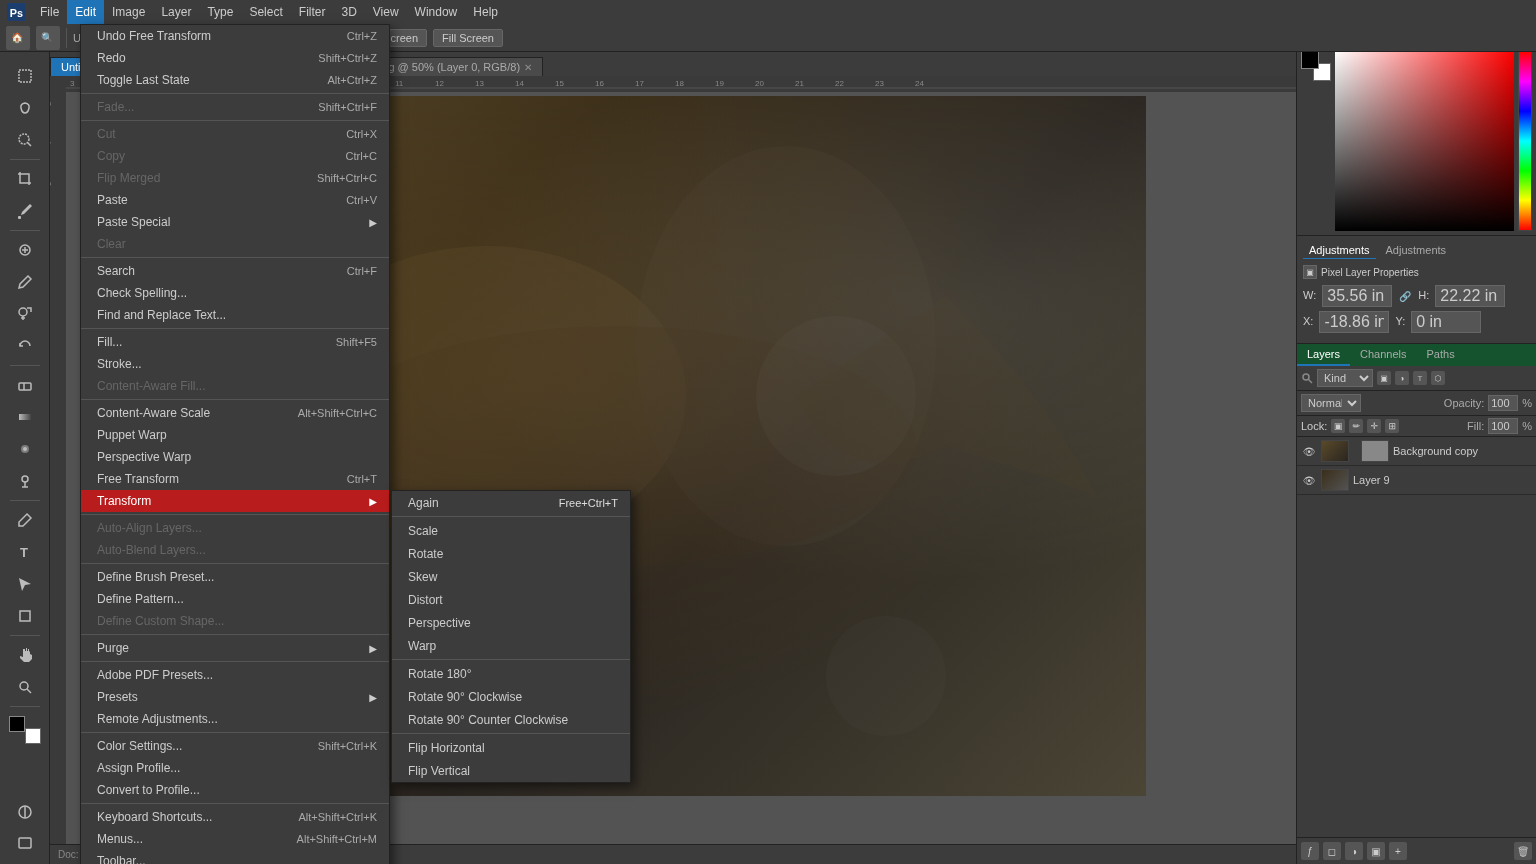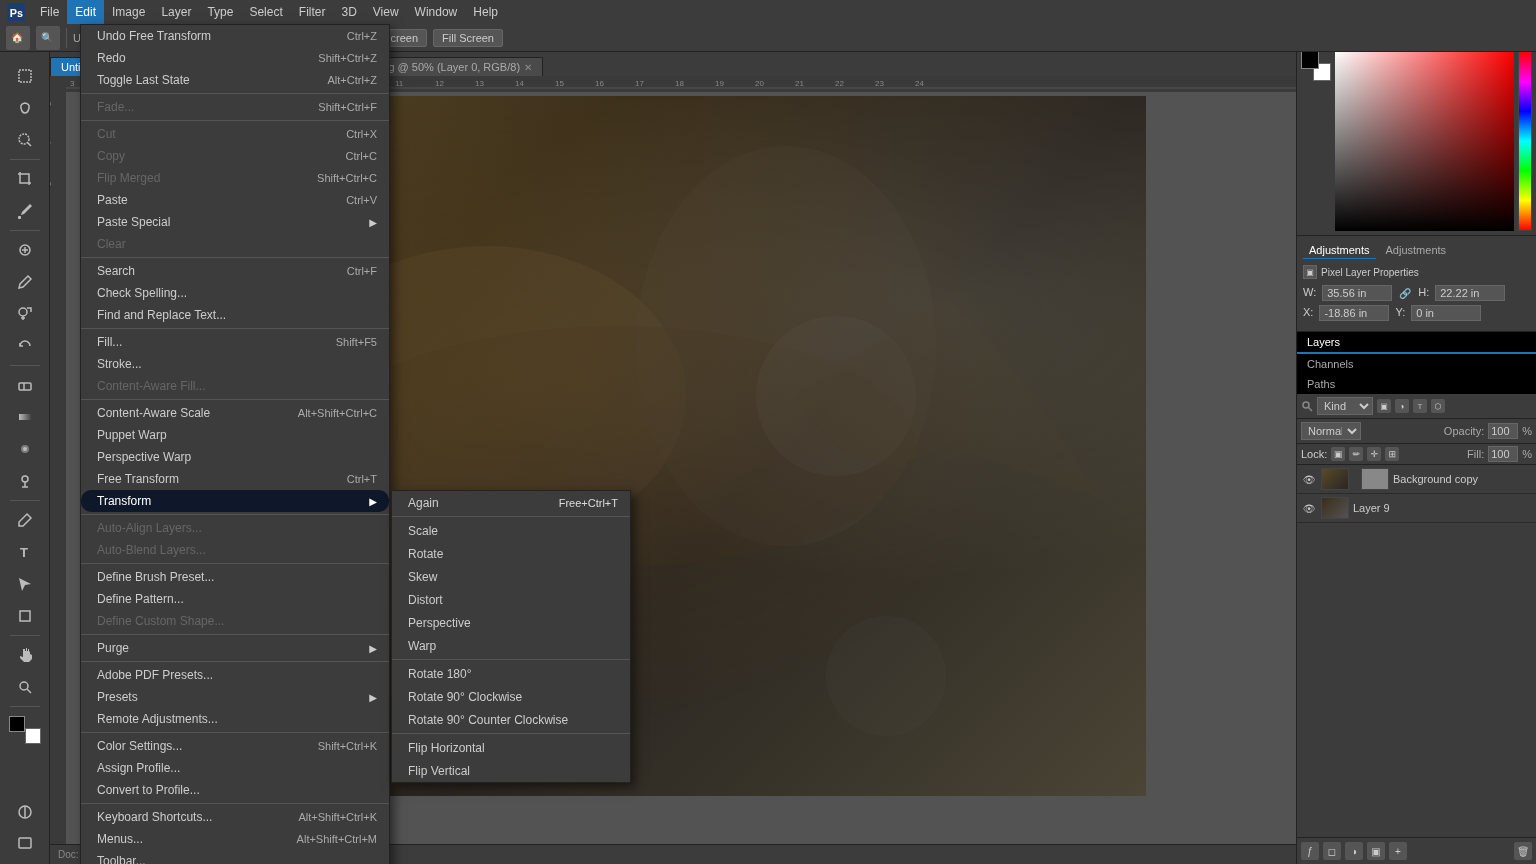--- a/index.html
+++ b/index.html
@@ -234,36 +234,35 @@
       display: flex;
       align-items: center;
       gap: 6px;
       margin-bottom: 4px;
       font-size: 11px;
     }
     .prop-field {
       background: #555;
       border: 1px solid #666;
       color: #ccc;
-      font-size: 11px;
+      font-size: 16px;
       padding: 1px 4px;
       width: 70px;
     }
 
     
     .layers-panel {
       flex: 1;
       border-top: 1px solid #222;
       display: flex;
       flex-direction: column;
     }
     .layers-panel-tabs {
       display: flex;
-      background: #000000;
-      flex-direction: column;
+      background: #14532d;
     }
     .layers-panel-tab {
       padding: 4px 10px;
       font-size: 11px;
       cursor: pointer;
       color: #aaa;
     }
     .layers-panel-tab.active { color: #fff; border-bottom: 2px solid #1f73b7; }
     .layers-search-bar {
       display: flex;
@@ -342,21 +341,21 @@
     .dropdown-item {
       display: flex;
       align-items: center;
       padding: 4px 12px 4px 16px;
       cursor: pointer;
       color: #ccc;
       font-size: 12px;
       gap: 12px;
       position: relative;
     }
-    .dropdown-item.active { background: #0f172a; color: #fff; border-radius: 10px; }
+    .dropdown-item.active { background: #b91c1c; color: #fff; }
     .dropdown-item.disabled { color: #666; cursor: default; }
     .dropdown-item .shortcut {
       margin-left: auto;
       font-size: 11px;
       color: #aaa;
     }
     .dropdown-item.active .shortcut { color: #ddd; }
     .dropdown-item .arrow {
       margin-left: auto;
       font-size: 10px;

